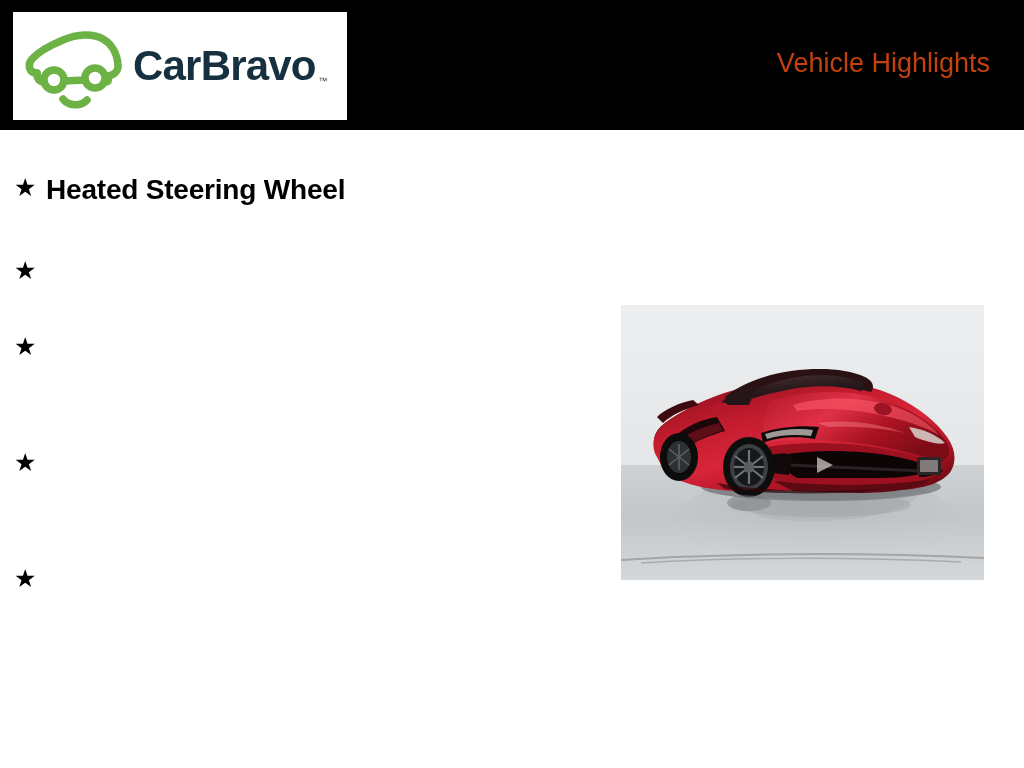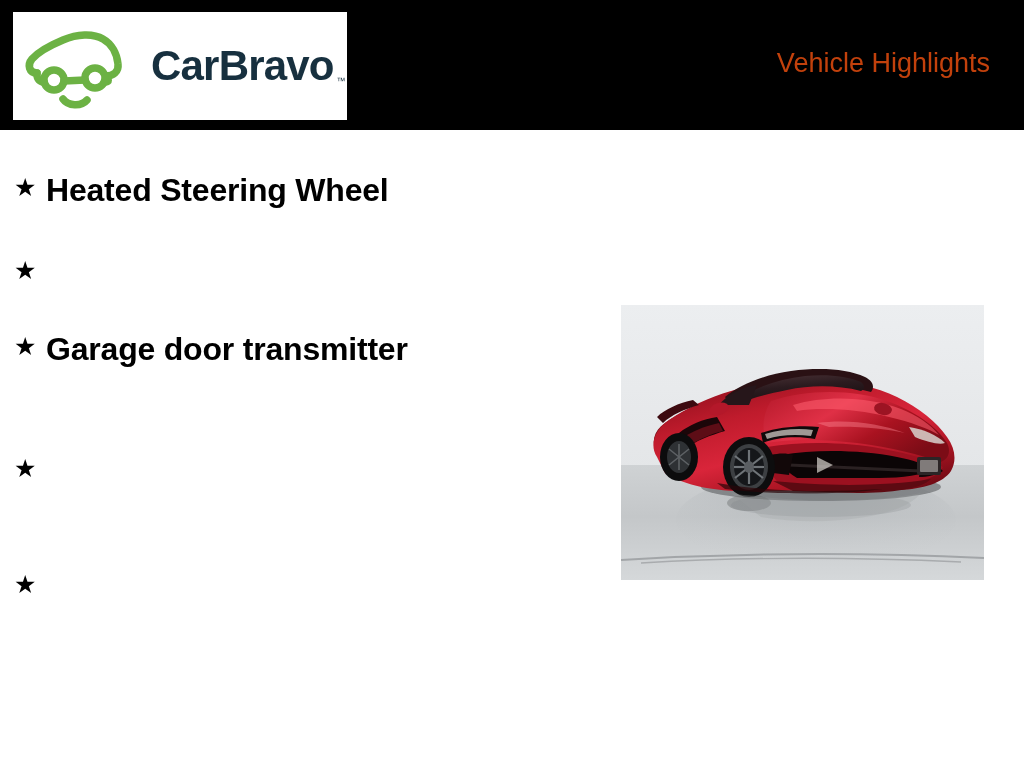--- a/index.html
+++ b/index.html
@@ -47,21 +47,21 @@
     flex: 0 0 auto;
     display: block;
   }
   .logo-word {
     position: relative;
     font-size: 42px;
     font-weight: bold;
     color: #17303f;
     letter-spacing: -0.8px;
     line-height: 1;
-    margin-left: 20px;
+    margin-left: 2px;
     white-space: nowrap;
   }
   .logo-tm {
     position: absolute;
     right: -11px;
     bottom: 1px;
     font-size: 9px;
     font-weight: normal;
     color: #17303f;
   }
@@ -90,21 +90,21 @@
     box-sizing: border-box;
   }
   .bullet-star {
     font-size: 25px;
     line-height: 34px;
     color: #000000;
     flex: 0 0 auto;
     width: 32px;
   }
   .bullet-text {
-    font-size: 32px;
+    font-size: 28px;
     font-weight: bold;
     color: #000000;
     line-height: 40px;
     letter-spacing: -0.2px;
     max-width: 490px;
   }
 
   
   .vehicle-photo {
     position: absolute;
@@ -155,21 +155,20 @@
       <span class="bullet-star">★</span>
       <span class="bullet-text">Heated Steering Wheel</span>
     </div>
 
     <div class="bullet-row" style="margin-top:43px;">
       <span class="bullet-star">★</span>
     </div>
 
     <div class="bullet-row" style="margin-top:42px;">
       <span class="bullet-star">★</span>
-      <span class="bullet-text">Garage door transmitter</span>
     </div>
 
     <div class="bullet-row" style="margin-top:82px;">
       <span class="bullet-star">★</span>
     </div>
 
     <div class="bullet-row" style="margin-top:82px;">
       <span class="bullet-star">★</span>
     </div>
 

